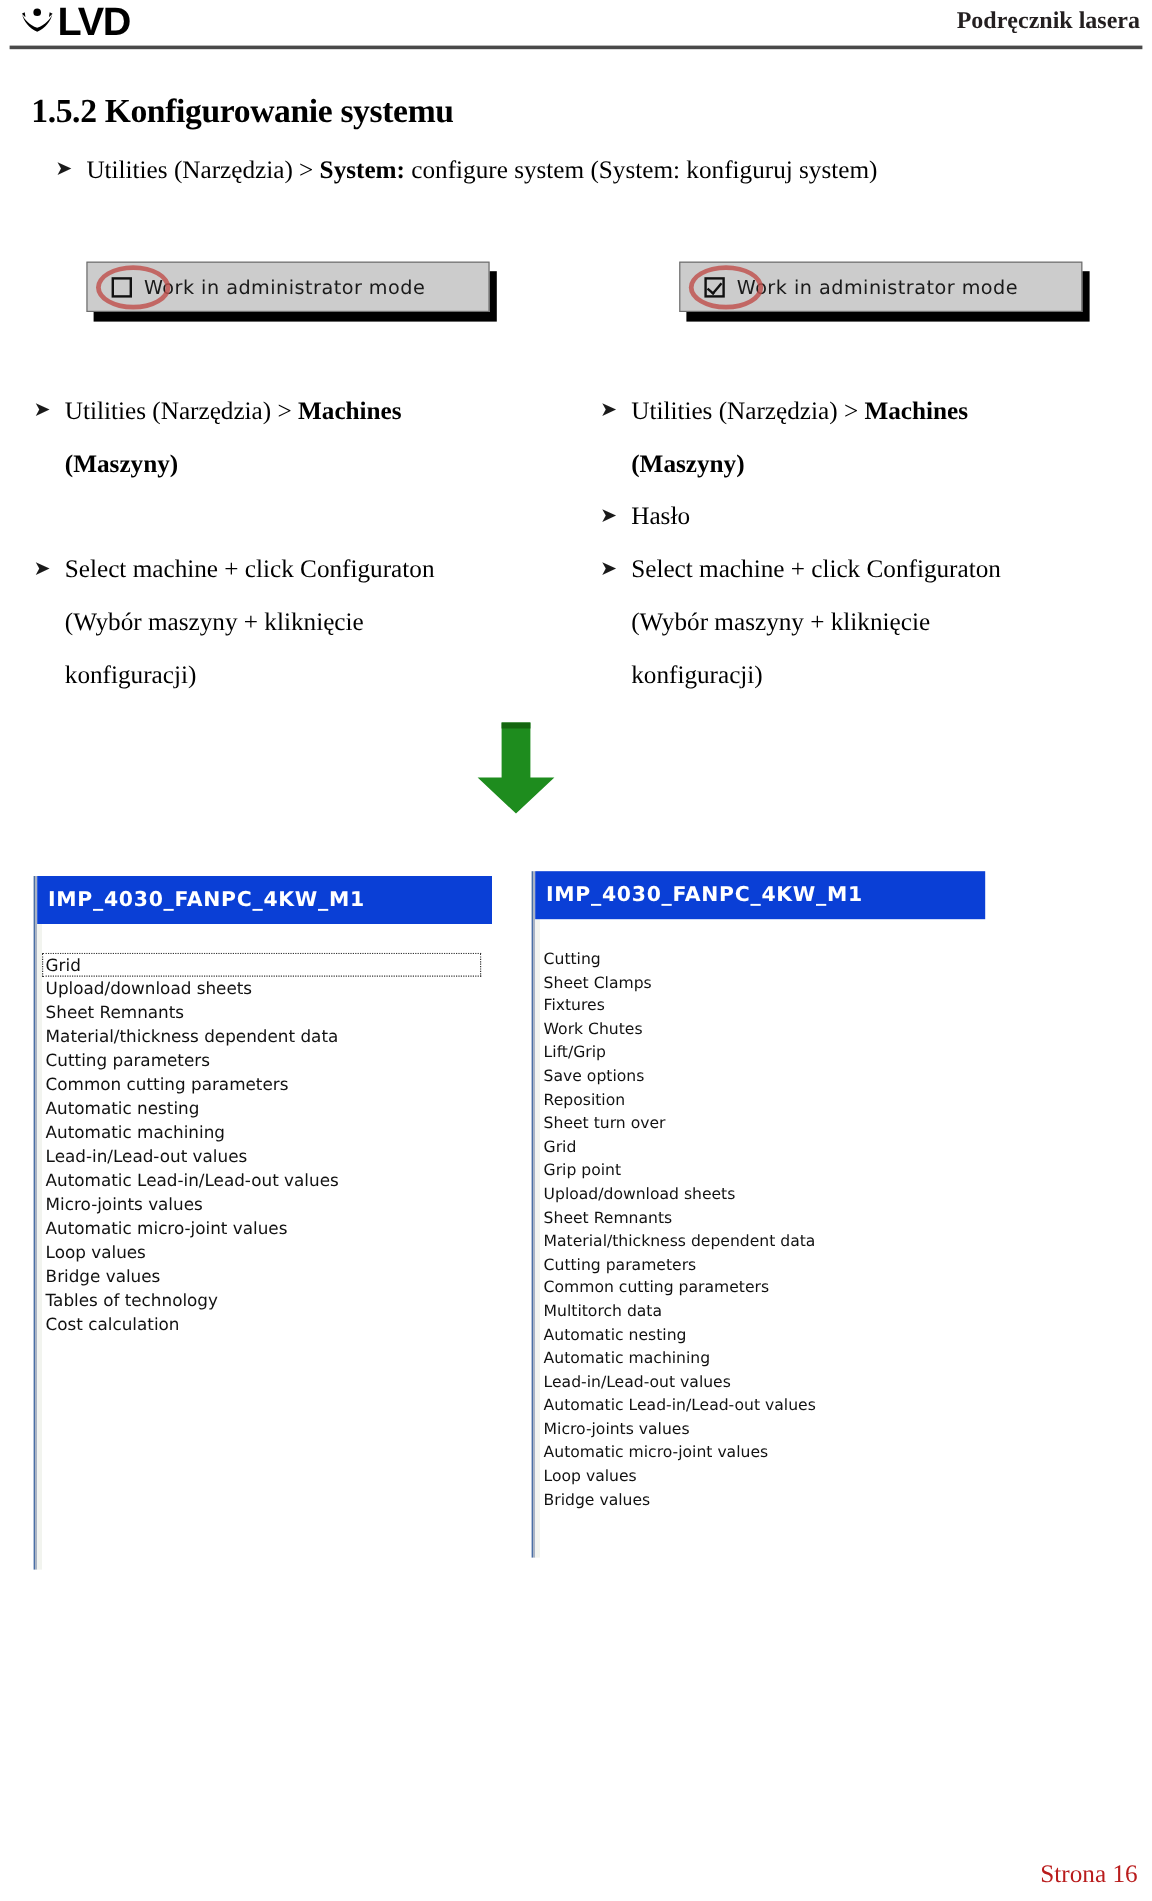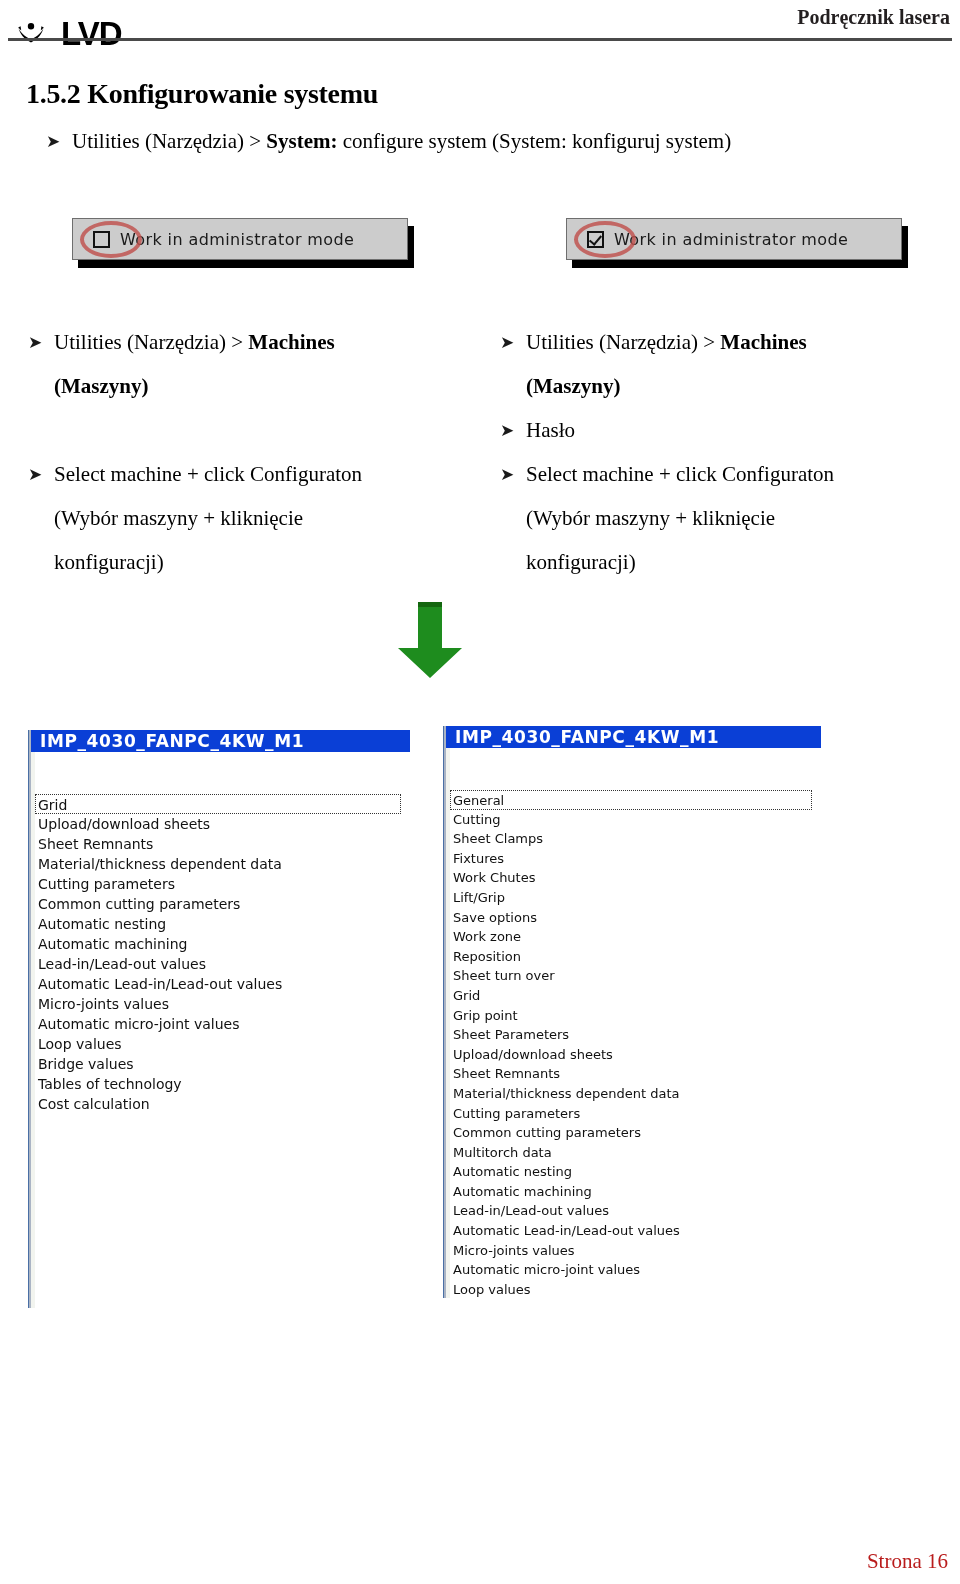--- a/index.html
+++ b/index.html
@@ -18,25 +18,24 @@
 
   
   .page-header {
     position: absolute;
     left: 0; top: 0;
     width: 960px;
     height: 42px;
   }
   .logo {
     position: absolute;
-    left: 16px; top: 16px;
+    left: 16px; top: 0px;
     display: flex;
     align-items: center;
     height: 36px;
-    gap: 13px;
   }
   .logo-mark {
     width: 30px; height: 26px;
     margin-right: 2px;
     display: block;
   }
   .logo-text {
     font-family: "Liberation Sans", "DejaVu Sans", sans-serif;
     font-weight: bold;
     font-size: 33px;
@@ -198,21 +197,21 @@
     background: linear-gradient(to right, #4a6fa5 0 1px, #aab4c4 1px 3px);
   }
   .tree-panel .edge-in {
     position: absolute; left: 3px; top: 0;
     width: 4px; height: 100%;
     background: #f2f4ef;
   }
   .tree-titlebar {
     position: absolute;
     left: 3px; top: 0;
-    height: 22px;
+    height: 40px;
     background: #0a3fd6;
     color: #ffffff;
     font-family: "DejaVu Sans", "Liberation Sans", sans-serif;
     font-weight: bold;
     font-size: 17px;
     letter-spacing: 0.6px;
     display: flex;
     align-items: center;
     padding-left: 9px;
     box-sizing: border-box;
@@ -367,33 +366,30 @@
       <div class="tree-item">Tables of technology</div>
       <div class="tree-item">Cost calculation</div>
     </div>
 </div>
 
 <div class="tree-panel right">
   <div class="edge-l"></div>
   <div class="edge-in"></div>
   <div class="tree-titlebar">IMP_4030_FANPC_4KW_M1</div>
   <div class="tree-list">
-      <div class="tree-item selected">General</div>
       <div class="tree-item">Cutting</div>
       <div class="tree-item">Sheet Clamps</div>
       <div class="tree-item">Fixtures</div>
       <div class="tree-item">Work Chutes</div>
       <div class="tree-item">Lift/Grip</div>
       <div class="tree-item">Save options</div>
-      <div class="tree-item">Work zone</div>
       <div class="tree-item">Reposition</div>
       <div class="tree-item">Sheet turn over</div>
       <div class="tree-item">Grid</div>
       <div class="tree-item">Grip point</div>
-      <div class="tree-item">Sheet Parameters</div>
       <div class="tree-item">Upload/download sheets</div>
       <div class="tree-item">Sheet Remnants</div>
       <div class="tree-item">Material/thickness dependent data</div>
       <div class="tree-item">Cutting parameters</div>
       <div class="tree-item">Common cutting parameters</div>
       <div class="tree-item">Multitorch data</div>
       <div class="tree-item">Automatic nesting</div>
       <div class="tree-item">Automatic machining</div>
       <div class="tree-item">Lead-in/Lead-out values</div>
       <div class="tree-item">Automatic Lead-in/Lead-out values</div>

